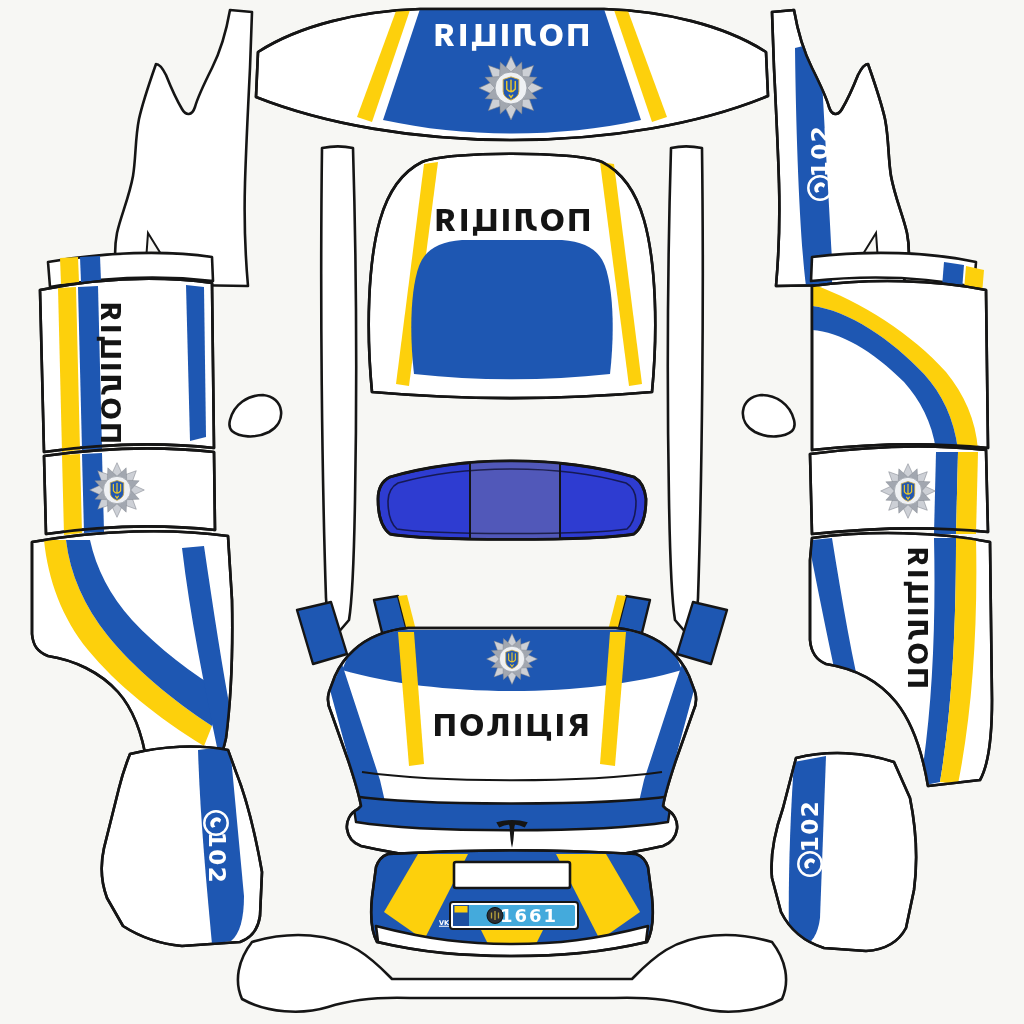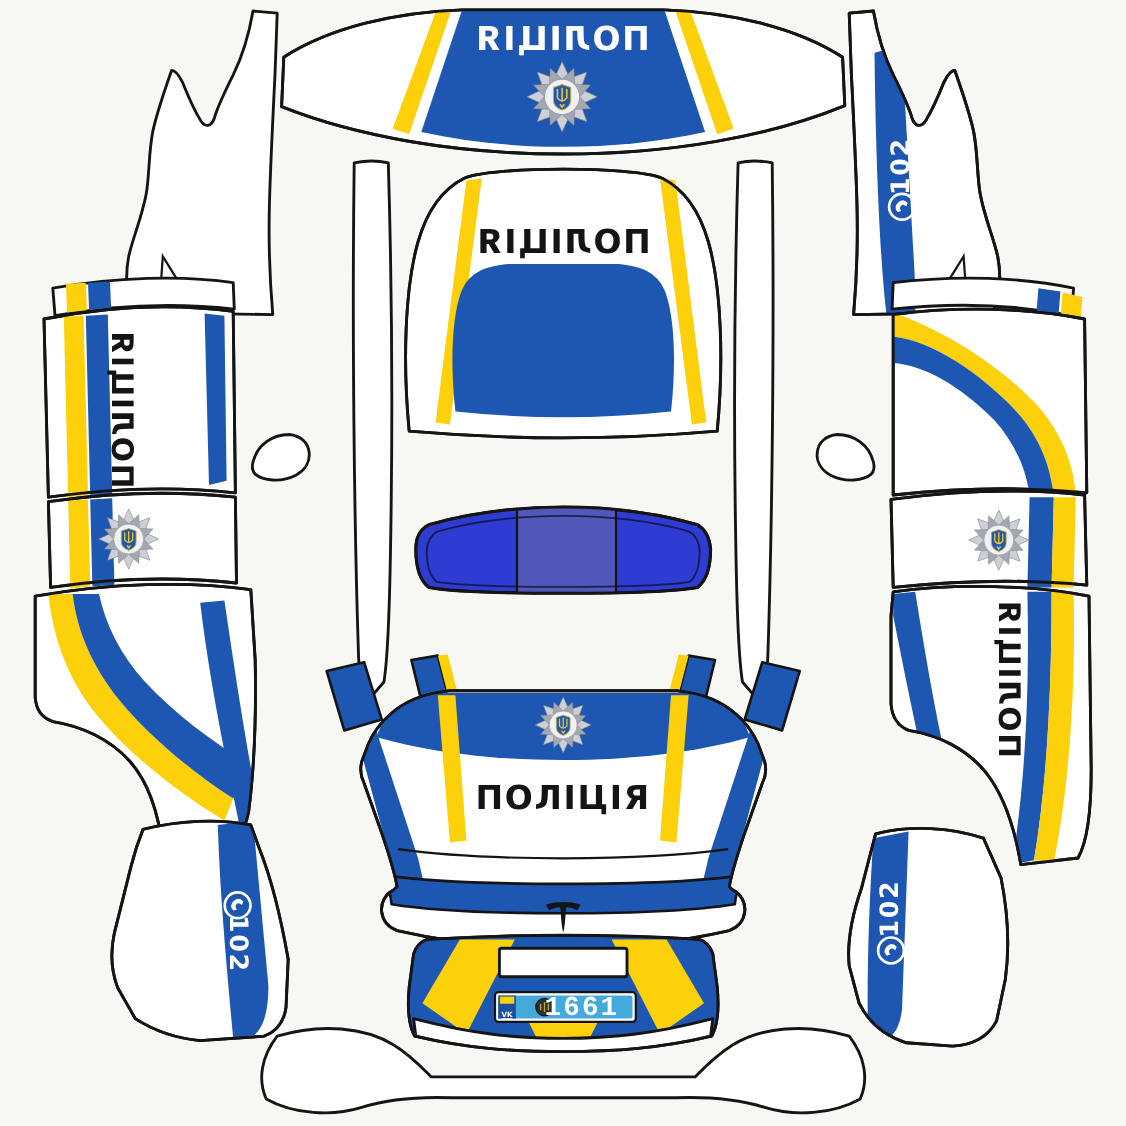--- a/index.html
+++ b/index.html
@@ -255,16 +255,16 @@
 </svg>
 
 <div class="txt mirror t-white" style="left:511px;top:36px;font-size:30px;">ПОЛІЦІЯ</div>
 <div class="txt mirror t-black" style="left:512px;top:221px;font-size:30px;">ПОЛІЦІЯ</div>
 <div class="txt t-black" style="left:512px;top:726px;font-size:30px;">ПОЛІЦІЯ</div>
 <div class="txt vert-mirror t-black" style="left:110px;top:372px;font-size:27px;">ПОЛІЦІЯ</div>
 <div class="txt vert-mirror t-black" style="left:917px;top:617px;font-size:27px;">ПОЛІЦІЯ</div>
 <div class="txt rot90 t-white" style="left:216px;top:858px;font-size:23px;">102</div>
 <div class="txt rot-90 t-white" style="left:820px;top:151px;font-size:23px;">102</div>
 <div class="txt rot-90 t-white" style="left:810px;top:826px;font-size:23px;">102</div>
-<div class="txt t-white" style="left:529px;top:915.5px;font-size:25px;letter-spacing:2px;font-family:Liberation Mono, monospace;">1661</div>
-<div class="txt t-white" style="left:461px;top:922.5px;font-size:6.5px;letter-spacing:0;text-decoration:underline;">VK</div>
+<div class="txt t-white" style="left:529px;top:915.5px;font-size:18px;letter-spacing:2px;">1661</div>
+<div class="txt t-white" style="left:444px;top:922.5px;font-size:6.5px;letter-spacing:0;text-decoration:underline;">VK</div>
 
 </div>
 
 </body></html>

